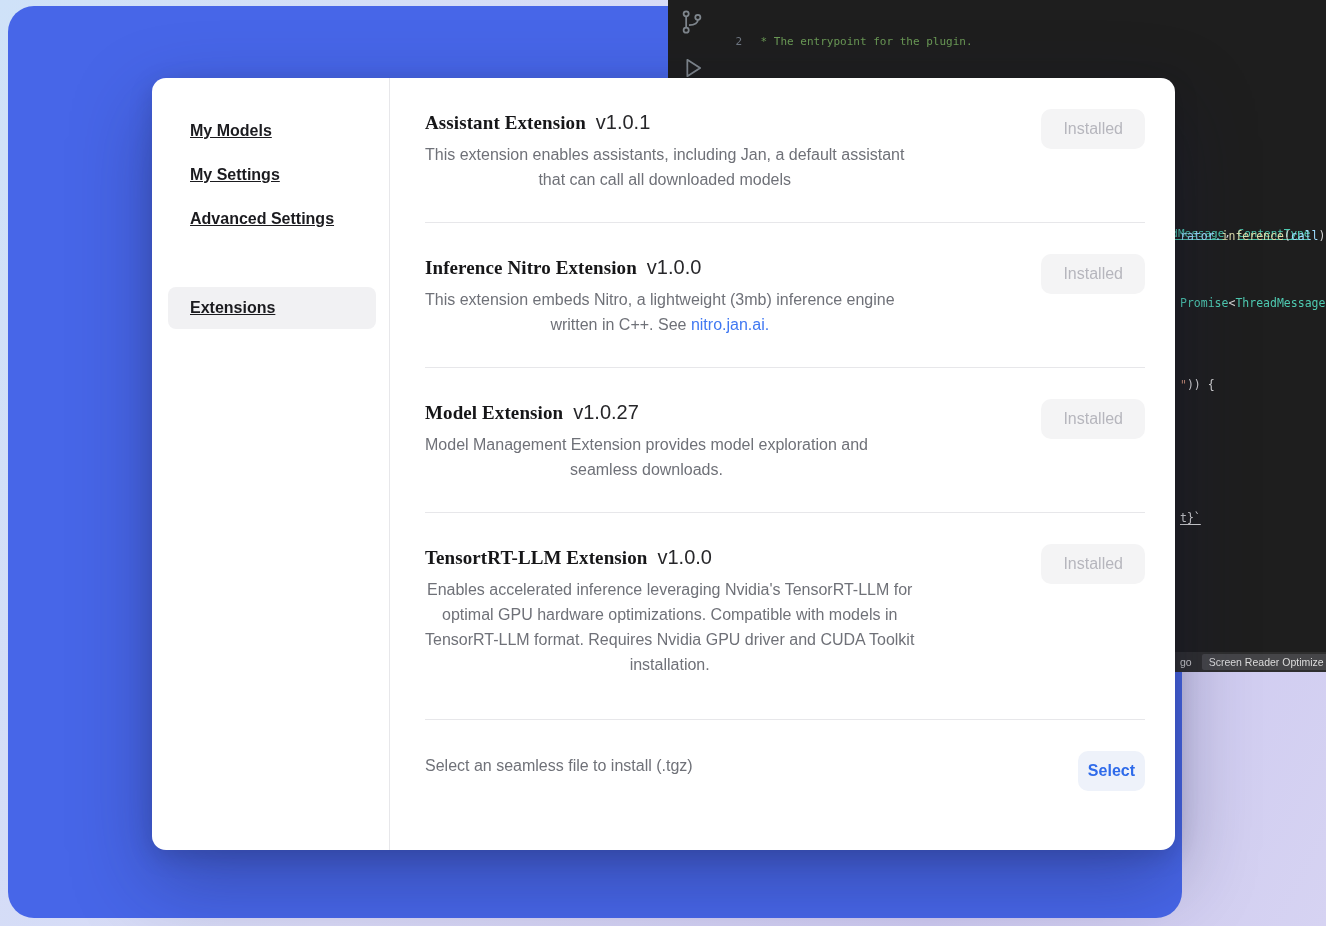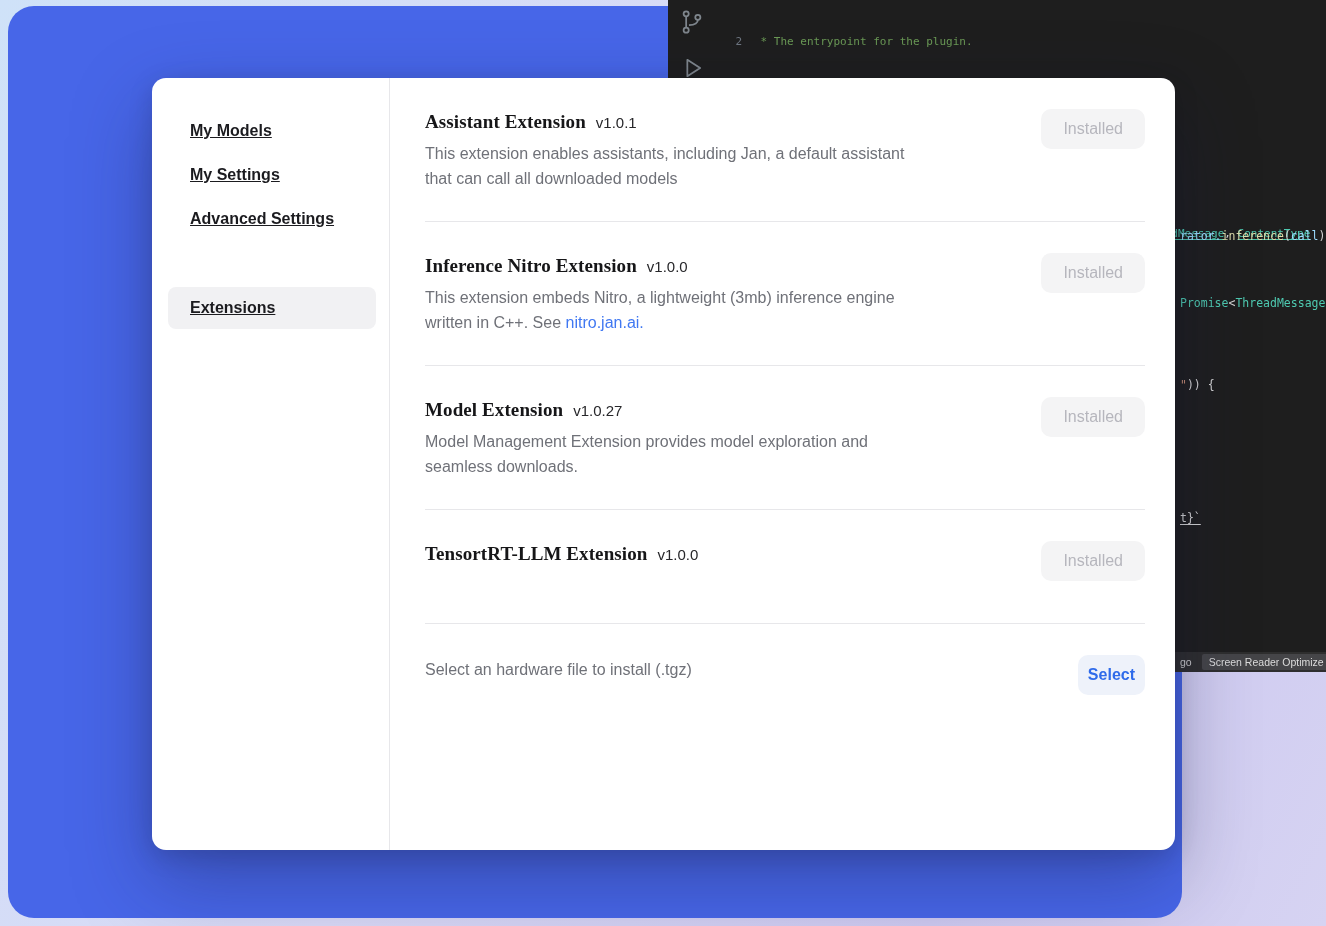--- a/index.html
+++ b/index.html
@@ -41,22 +41,22 @@
   .side-item{margin:2px 13px 2px 16px;padding:12px 0 12px 22px;border-radius:8px;
     font-size:16px;font-weight:700;color:#1b1b1f;cursor:pointer;text-decoration:underline;}
   .side-item.active{background:#f1f1f3;margin-top:47px;}
   .content{flex:1;padding:0 30px 0 35px;box-sizing:border-box;}
   .row{display:flex;align-items:flex-start;padding:33px 0 30px 0;border-bottom:1px solid #e7e7ea;}
   .row.last{border-bottom:none;padding-bottom:24px;}
   .row.r4{padding-bottom:42px;}
   .row-text{max-width:600px;}
   .row-head{display:flex;align-items:baseline;gap:10px;margin-bottom:8px;}
   .title{font-size:19px;font-weight:700;color:#161618;letter-spacing:.1px;font-family:Liberation Serif, serif;}
-  .version{font-size:15px;font-weight:400;color:#27272a;}
-  .desc{margin:0;font-size:16px;line-height:25px;color:#6f7178;white-space:pre-line;}
+  .version{font-size:20px;font-weight:400;color:#27272a;}
+  .desc{margin:0;font-size:16px;line-height:25px;color:#6f7178;white-space:pre-line;text-align:center;}
   .link{color:#4078f2;text-decoration:none;cursor:pointer;}
   .btn{margin-left:auto;flex:0 0 auto;border:none;border-radius:10px;font-family:"Liberation Sans",sans-serif;
     font-size:16px;padding:11px 22px;cursor:pointer;margin-top:-2px;}
   .btn.installed{background:#f4f4f5;color:#b6b6bd;font-weight:500;}
   .btn.select{background:#eef2fa;color:#2f6bea;font-weight:700;padding:11px 10px;}
 </style>
 </head>
 <body>
 
 <div class="canvas">
@@ -156,27 +156,31 @@
         </div>
         <button class="btn installed">Installed</button>
       </section>
 
       <section class="row r4">
         <div class="row-text">
           <div class="row-head">
             <span class="title">TensortRT-LLM Extension</span>
             <span class="version">v1.0.0</span>
           </div>
+          <p class="desc">Enables accelerated inference leveraging Nvidia's TensorRT-LLM for
+optimal GPU hardware optimizations. Compatible with models in
+TensorRT-LLM format. Requires Nvidia GPU driver and CUDA Toolkit
+installation.</p>
         </div>
         <button class="btn installed">Installed</button>
       </section>
 
       <section class="row last">
         <div class="row-text">
-          <p class="desc">Select an hardware file to install (.tgz)</p>
+          <p class="desc">Select an seamless file to install (.tgz)</p>
         </div>
         <button class="btn select">Select</button>
       </section>
 
     </div>
   </div>
 
 </div>
 
 </body></html>

